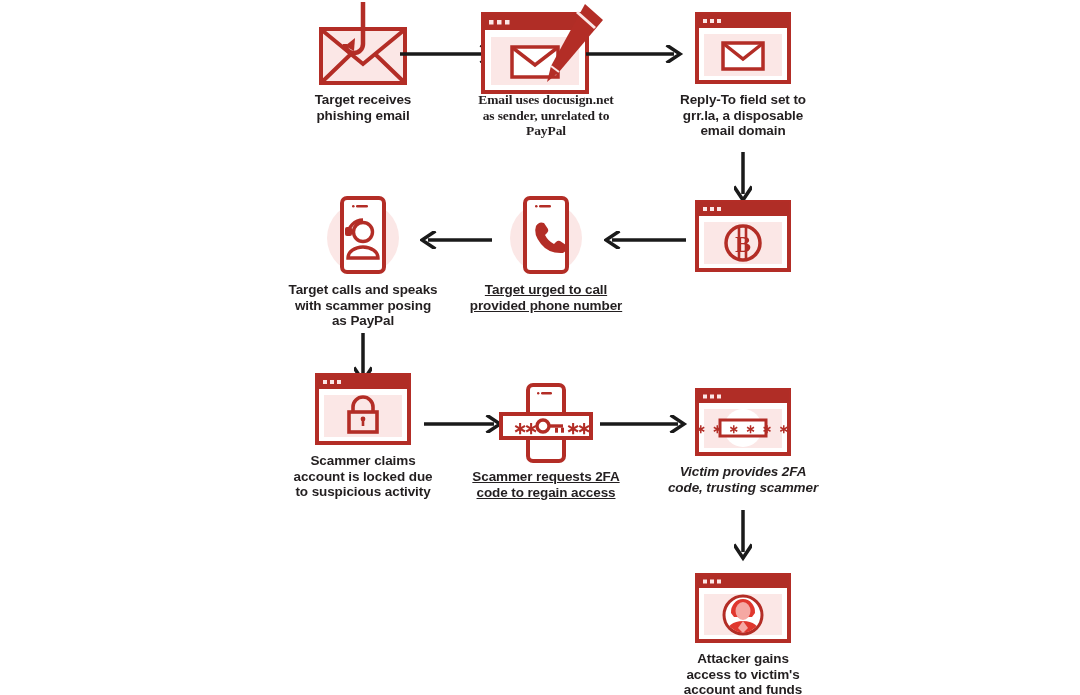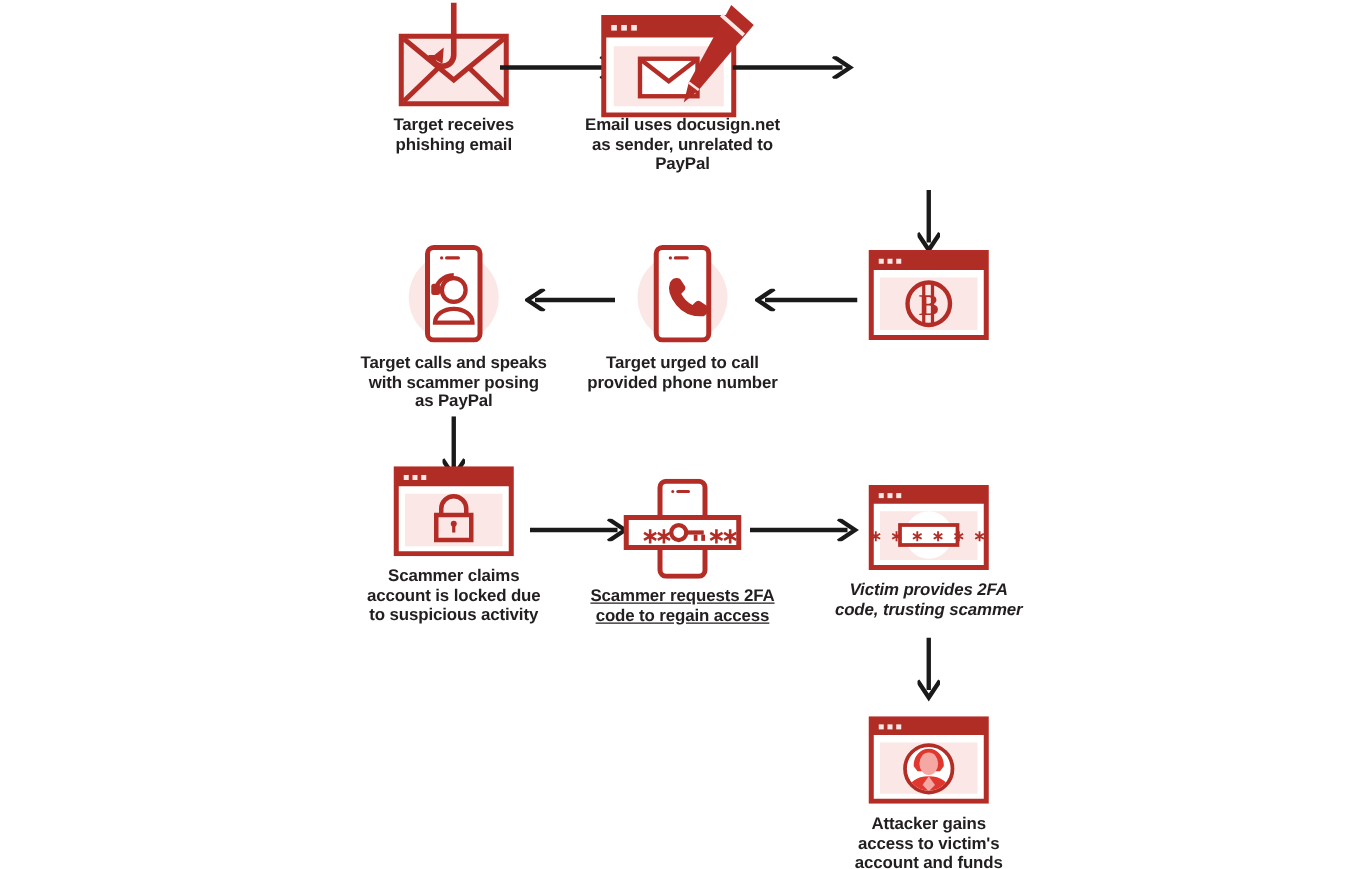--- a/index.html
+++ b/index.html
@@ -65,34 +65,53 @@
         <rect x="14" y="35" width="88" height="48" fill="#fbe7e6"></rect>
         <rect x="35" y="45" width="46" height="30" fill="#ffffff" stroke="#b32d26" stroke-width="3.5"></rect>
         <path d="M36 46 L58 63 L80 46" fill="none" stroke="#b32d26" stroke-width="3.5"></path>
         <g>
           <path d="M108 2 L126 18 L82 70 L70 80 L74 64 Z" fill="#b32d26"></path>
           <path d="M100 10 L118 26" stroke="#fbe7e6" stroke-width="3"></path>
           <path d="M74 64 L82 70" stroke="#fbe7e6" stroke-width="2"></path>
         </g>
       </svg>
     </div>
-    <div class="node-label" style="width:192px; margin-left:-6px;">
+    <div class="node-label" style="width:192px; margin-left:-6px;font-family:Liberation Serif, serif;">
       <div>Email uses docusign.net</div>
       <div>as sender, unrelated to</div>
       <div>PayPal</div>
     </div>
   </div>
 
   <div class="arrow" style="left:586px; top:45px;">
     <svg width="100" height="18" viewBox="0 0 100 18">
       <line x1="0" y1="9" x2="88" y2="9" stroke="#1a1a1a" stroke-width="3.5"></line>
       <path d="M82 1 L94 9 L82 17" fill="none" stroke="#1a1a1a" stroke-width="3.5" stroke-linecap="square"></path>
     </svg>
   </div>
 
+  <div class="node" style="left:653px; top:12px;">
+    <div class="node-art" style="height:72px;">
+      <svg width="98" height="72" viewBox="0 0 98 72">
+        <rect x="3" y="2" width="92" height="68" fill="#ffffff" stroke="#b32d26" stroke-width="4"></rect>
+        <rect x="3" y="2" width="92" height="14" fill="#b02d26"></rect>
+        <rect x="9" y="7" width="4" height="4" fill="#fbe7e6"></rect>
+        <rect x="16" y="7" width="4" height="4" fill="#fbe7e6"></rect>
+        <rect x="23" y="7" width="4" height="4" fill="#fbe7e6"></rect>
+        <rect x="10" y="22" width="78" height="42" fill="#fbe7e6"></rect>
+        <rect x="29" y="31" width="40" height="26" fill="#ffffff" stroke="#b32d26" stroke-width="3.5"></rect>
+        <path d="M30 32 L49 47 L68 32" fill="none" stroke="#b32d26" stroke-width="3.5"></path>
+      </svg>
+    </div>
+    <div class="node-label" style="margin-top:8px;">
+      <div>Reply-To field set to</div>
+      <div>grr.la, a disposable</div>
+      <div>email domain</div>
+    </div>
+  </div>
 
   <div class="arrow" style="left:734px; top:152px;">
     <svg width="18" height="52" viewBox="0 0 18 52">
       <line x1="9" y1="0" x2="9" y2="42" stroke="#1a1a1a" stroke-width="3.5"></line>
       <path d="M1 36 L9 48 L17 36" fill="none" stroke="#1a1a1a" stroke-width="3.5" stroke-linecap="square"></path>
     </svg>
   </div>
 
   <div class="node" style="left:653px; top:200px;">
     <div class="node-art" style="height:72px;">
@@ -122,21 +141,21 @@
     <div class="node-art" style="height:80px;">
       <svg width="110" height="80" viewBox="0 0 110 80">
         <circle cx="55" cy="44" r="36" fill="#fbe7e6"></circle>
         <circle cx="55" cy="44" r="21" fill="#f7cecb"></circle>
         <rect x="34" y="4" width="42" height="74" rx="5" fill="#ffffff" stroke="#b32d26" stroke-width="4"></rect>
         <rect x="48" y="11" width="12" height="2.6" rx="1.3" fill="#b32d26"></rect>
         <rect x="44" y="11" width="2.6" height="2.6" rx="1.3" fill="#b32d26"></rect>
         <path d="M45 32 q3-5 8-3 l4 6 q1 2-1 4 l-2 2 q3 6 9 9 l2-2 q2-2 4-1 l6 4 q2 5-3 8 -14 1-22-9 -8-10-5-18 z" fill="#b32d26"></path>
       </svg>
     </div>
-    <div class="node-label" style="width:192px; margin-left:-6px; margin-top:8px;">
+    <div class="node-label" style="width:192px; margin-left:-6px; margin-top:8px;text-decoration:underline;">
       <div>Target urged to call</div>
       <div>provided phone number</div>
     </div>
   </div>
 
   <div class="arrow" style="left:420px; top:231px;">
     <svg width="72" height="18" viewBox="0 0 72 18">
       <line x1="72" y1="9" x2="8" y2="9" stroke="#1a1a1a" stroke-width="3.5"></line>
       <path d="M14 1 L2 9 L14 17" fill="none" stroke="#1a1a1a" stroke-width="3.5" stroke-linecap="square"></path>
     </svg>

